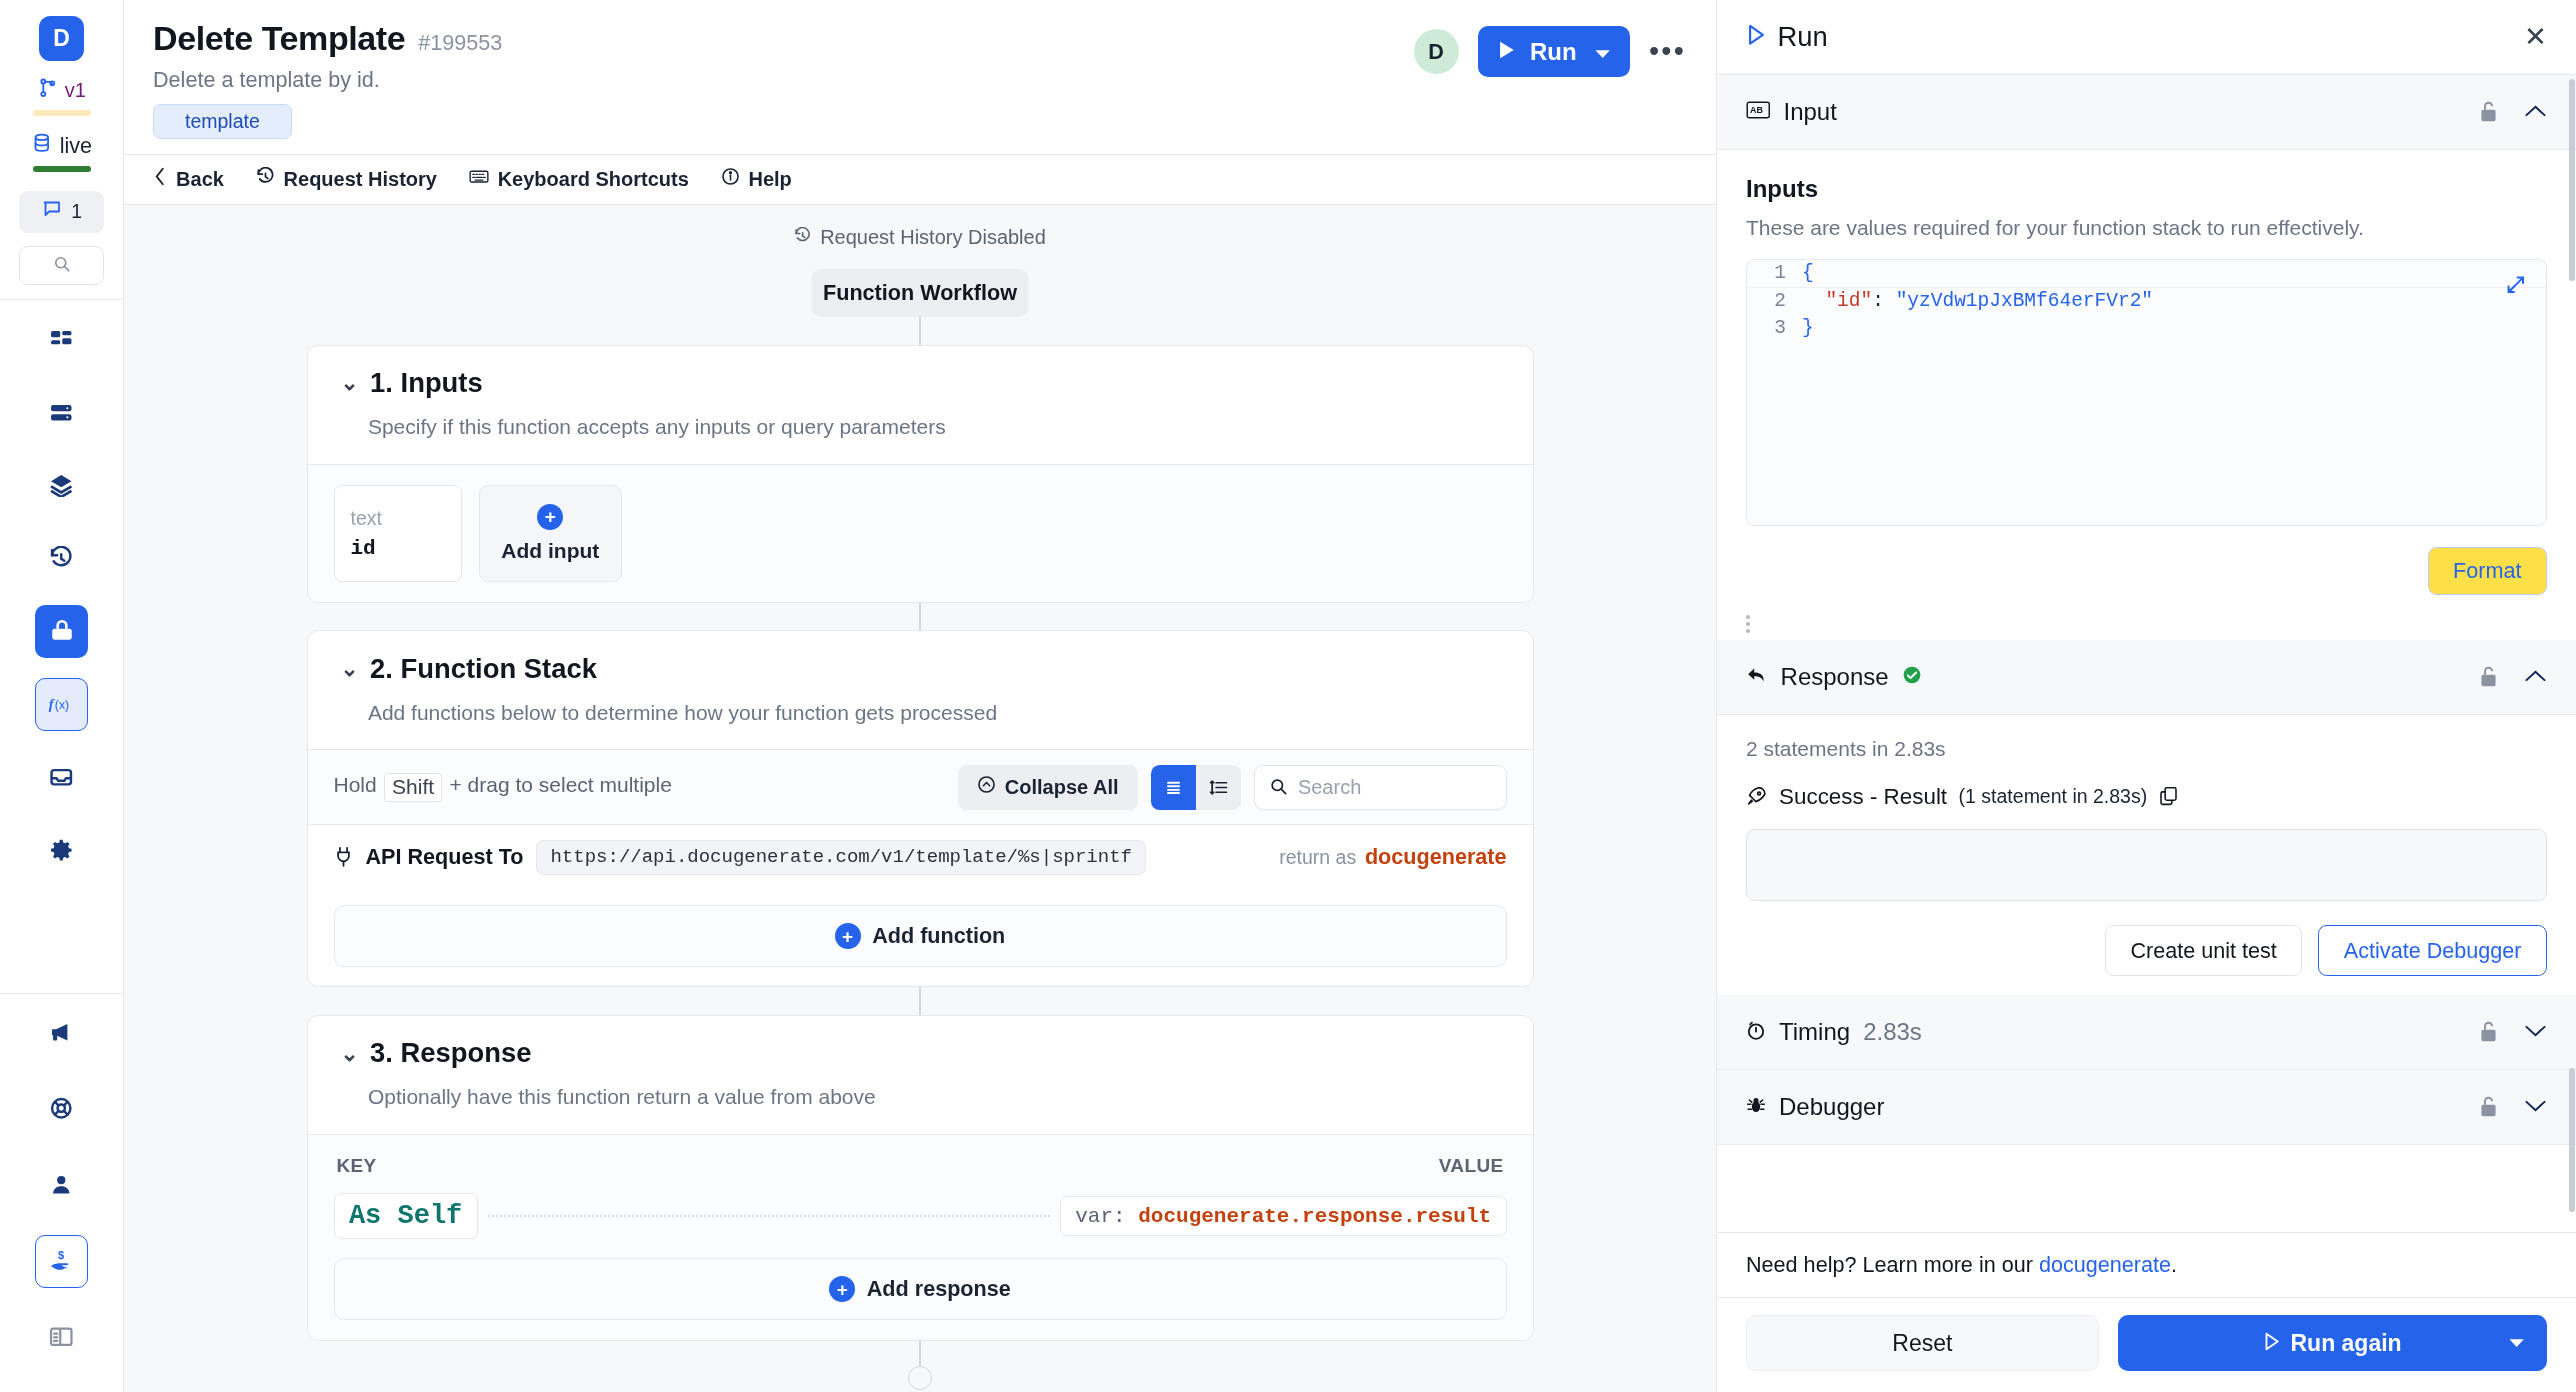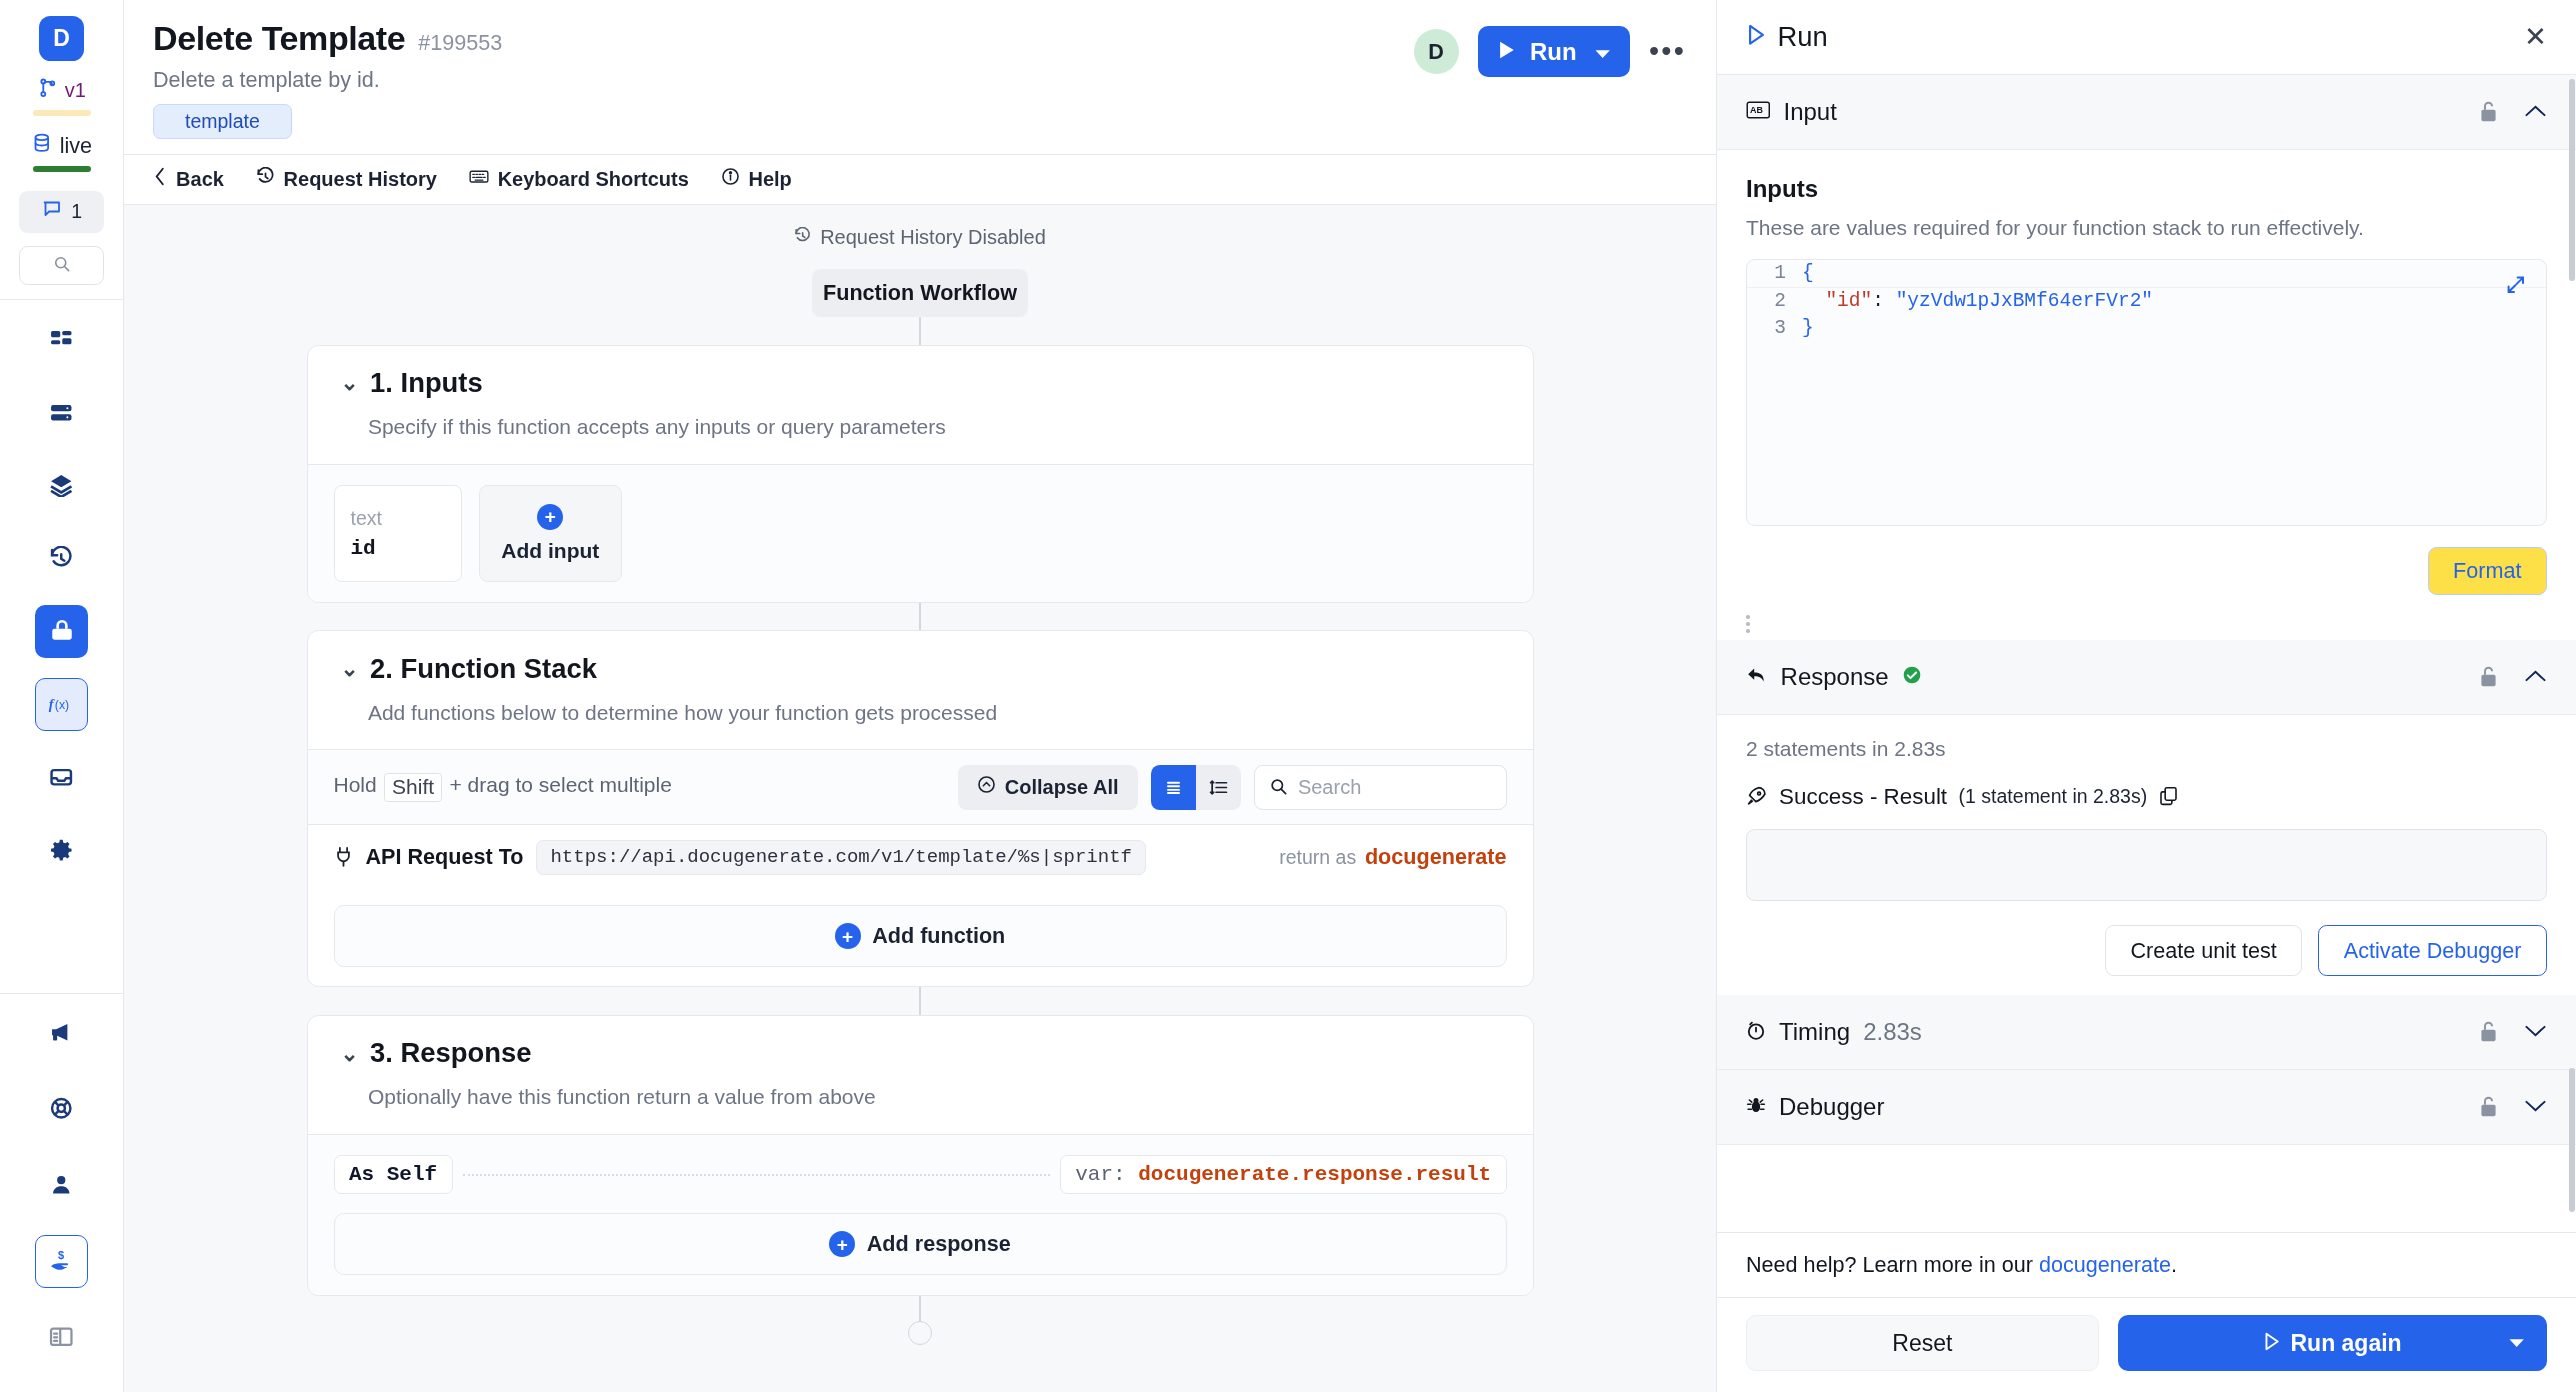--- a/index.html
+++ b/index.html
@@ -192,21 +192,21 @@
     border: 1.4px solid #e6e8ec; border-radius: 10px; background: #fbfcfd;
     height: 62px; display: flex; align-items: center; justify-content: center; gap: 11.5px;
     margin: 16px 26px 19px 26px; font-size: 21.6px; color: #1b2333; font-weight: 600; cursor: pointer;
   }
 
   .kv-head { display: flex; justify-content: space-between; font-size: 19px; color: #5c6473; font-weight: 700; letter-spacing: 0.4px; padding: 0 2.9px 16px; }
   .kv-row { display: flex; align-items: center; gap: 0; }
   .kv-key {
     border: 1.4px solid #e6e8ec; background: #fff; border-radius: 7.2px;
     padding: 7.2px 14.4px; font-family: "Liberation Mono", monospace;
-    font-size: 21px; color: #0f172a; font-weight: 700;
+    font-size: 27px; color: #0f766e; font-weight: 700;
   }
   .kv-dots { flex: 1 1 auto; border-bottom: 2.2px dotted #d9dce2; margin: 0 10px; height: 1.4px; }
   .kv-val {
     border: 1.4px solid #e6e8ec; background: #fff; border-radius: 7.2px;
     padding: 7.2px 14.4px; font-family: "Liberation Mono", monospace; font-size: 21px;
   }
   .kv-val .pfx { color: #5c6473; }
   .kv-val .v { color: #c2410c; font-weight: 700; }
   .endcap { width: 24.5px; height: 24.5px; border-radius: 50%; border: 1.4px solid #d3d7de; background: #f7f8fa; margin: 0 auto; }
 
@@ -642,20 +642,24 @@
 
         <div class="card">
           <div class="card-head">
             <div class="card-title">
               <span class="chev">⌄</span>
               <span>3. Response</span>
             </div>
             <div class="card-desc">Optionally have this function return a value from above</div>
           </div>
           <div class="card-body">
+            <div class="kv-head">
+              <span>KEY</span>
+              <span>VALUE</span>
+            </div>
             <div class="kv-row">
               <span class="kv-key">As Self</span>
               <span class="kv-dots"></span>
               <span class="kv-val">
                 <span class="pfx">var:</span>
                 <span class="v">docugenerate.response.result</span>
               </span>
             </div>
             <div class="add-strip" style="margin:19px 0 0 0">
               <div class="plus-circle">+</div>

